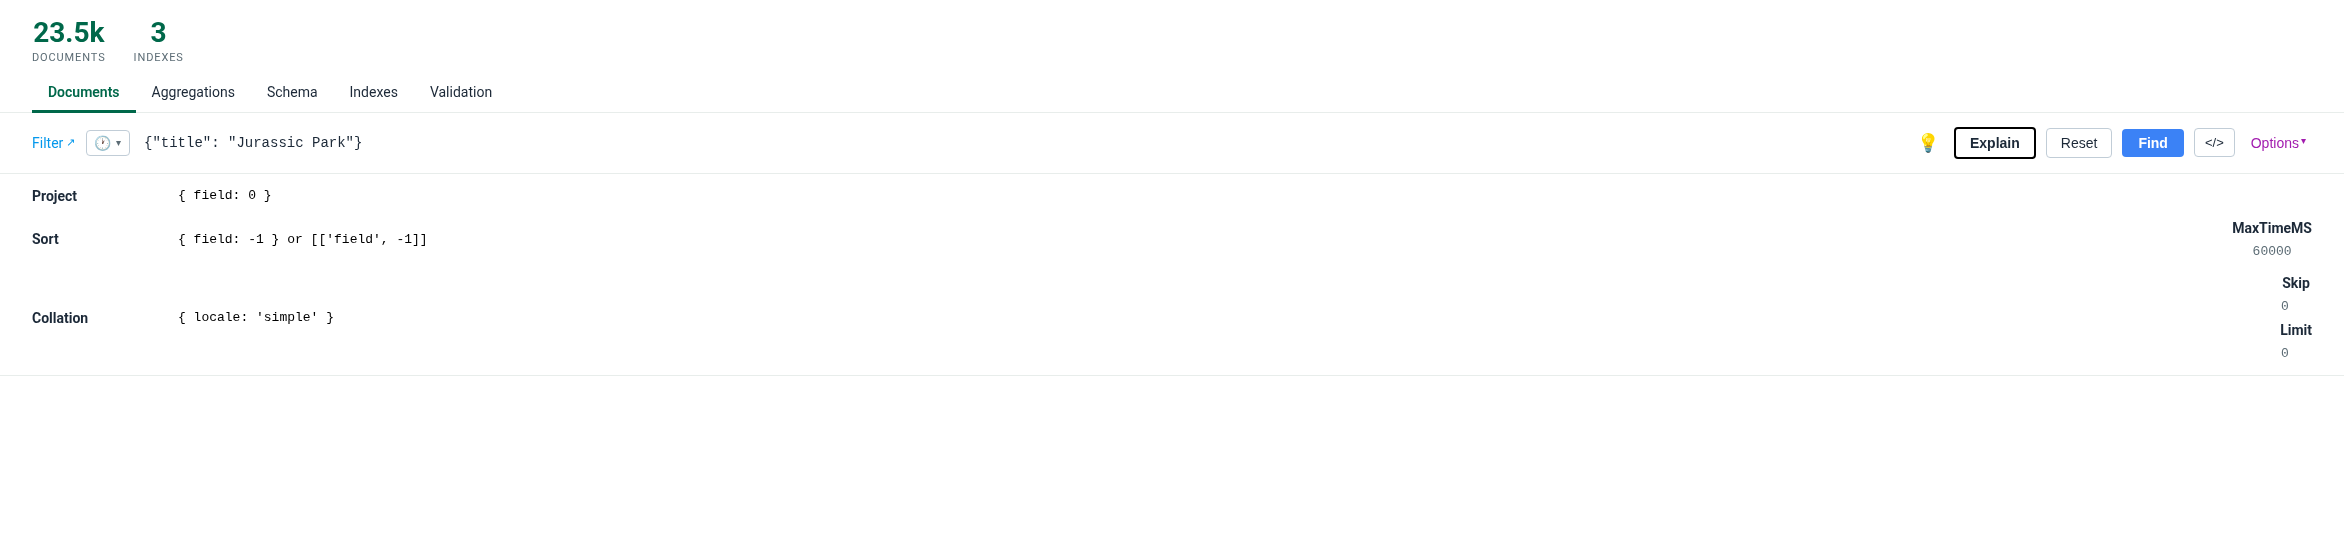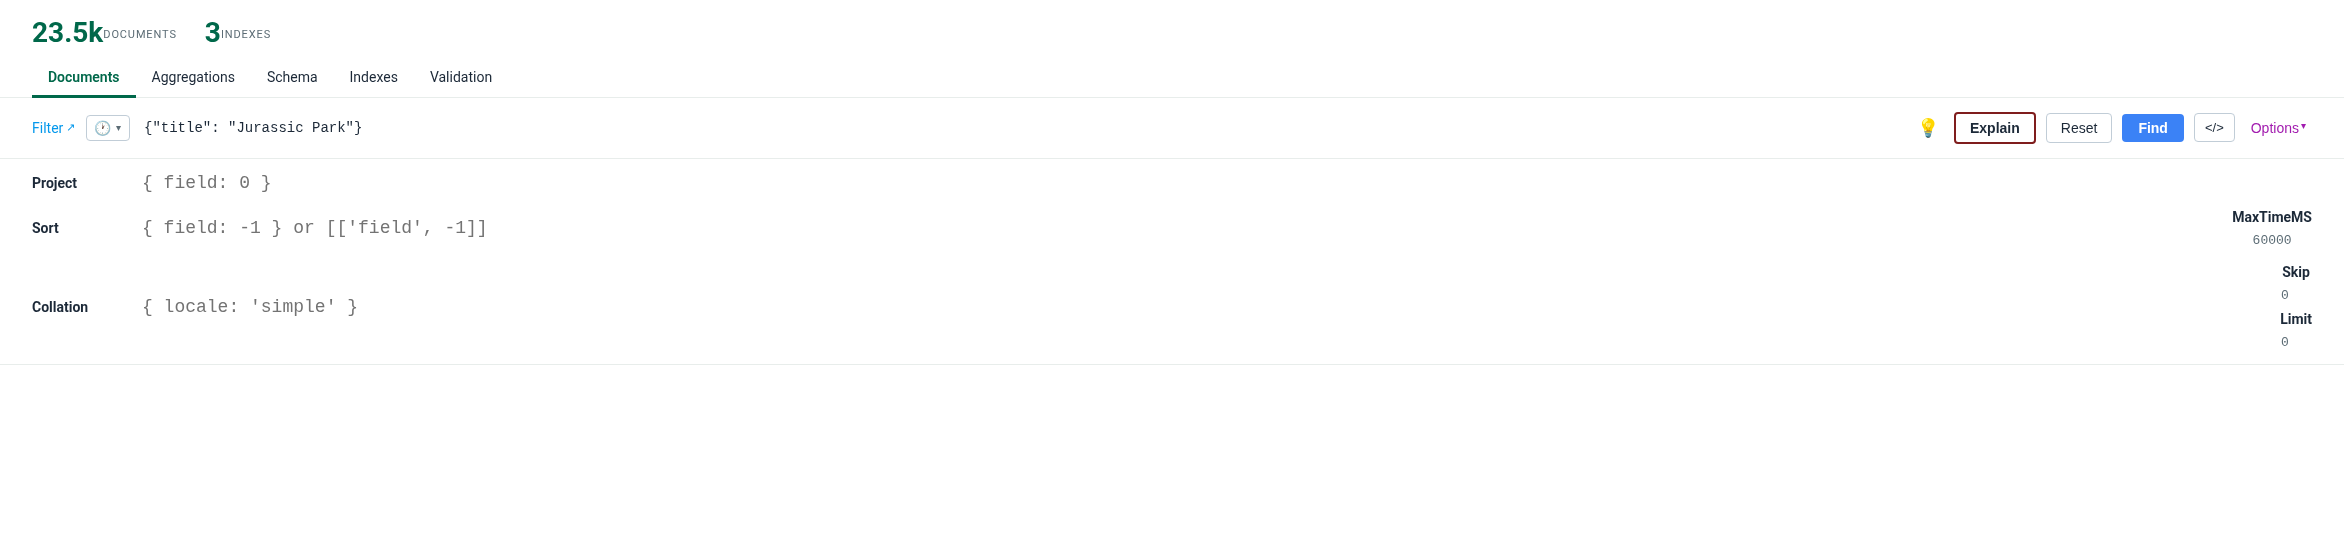--- a/index.html
+++ b/index.html
@@ -32,20 +32,21 @@
     }
 
     .stats {
       display: flex;
       gap: 28px;
       align-items: flex-start;
       text-align: center;
     }
     .stat-item {
       display: flex;
+      flex-direction: column;
       align-items: center;
       justify-content: space-between;
     }
     .stat-value {
       font-size: 28px;
       font-weight: 700;
       color: #00684a;
       line-height: 1.1;
     }
     .stat-label {
@@ -143,21 +144,21 @@
       cursor: pointer;
       color: #0498ec;
       font-size: 18px;
       padding: 4px;
       display: flex;
       align-items: center;
     }
 
     .explain-btn {
       background: #fff;
-      border: 2px solid #7f1d1d;
+      border: 2px solid #000000;
       border-radius: 4px;
       padding: 6px 14px;
       font-size: 14px;
       font-weight: 600;
       color: #1c2938;
       cursor: pointer;
       white-space: nowrap;
     }
 
     .reset-btn {
@@ -227,23 +228,24 @@
 
     .query-label {
       font-weight: 700;
       font-size: 14px;
       color: #1c2938;
       min-width: 110px;
     }
 
     .query-value {
       font-family: 'Courier New', monospace;
-      font-size: 18px;
-      color: #737373;
+      font-size: 13px;
+      color: #000000;
       flex: 1;
+      margin-left: 36px;
     }
 
     .query-right {
       display: flex;
       align-items: center;
       gap: 8px;
       margin-left: auto;
       flex-direction: column;
     }
 

